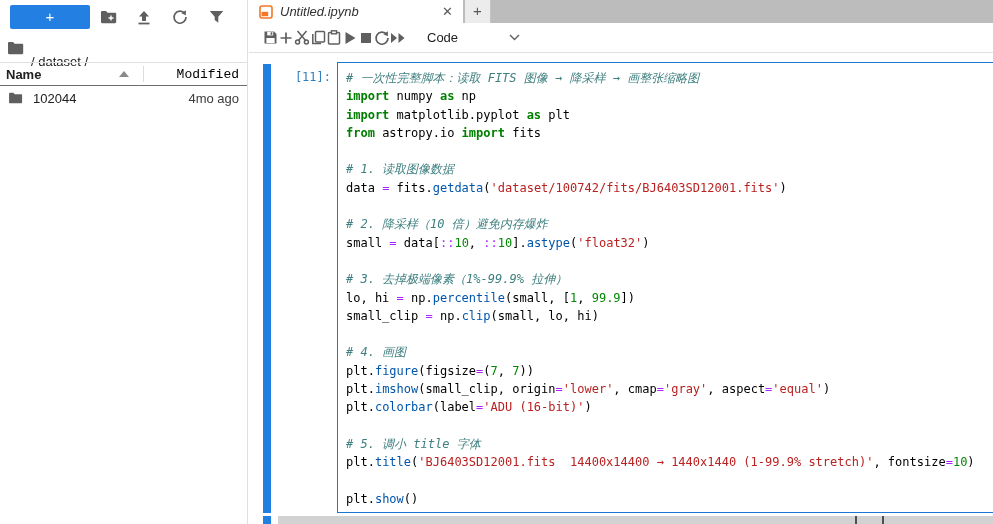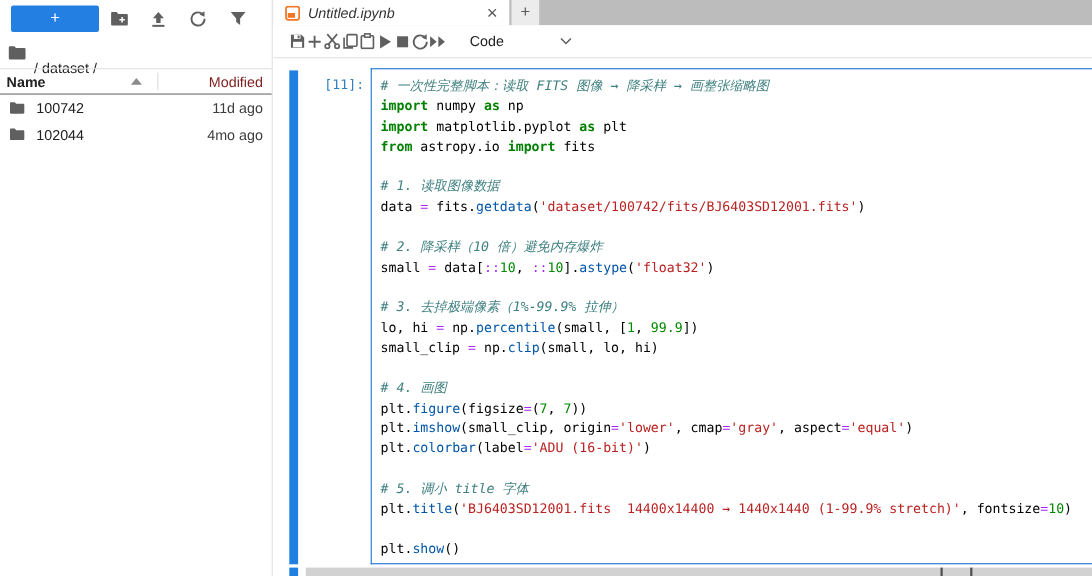--- a/index.html
+++ b/index.html
@@ -16,21 +16,21 @@
   .breadcrumb { display:flex; align-items:center; height:28px; padding-left:7px; font-size:13px; color:#212121; }
   .breadcrumb .txt { margin-left:7px;margin-top:26px; }
   .listing-header { position:relative; display:flex; align-items:center; height:24px;
                     border-top:1px solid #e0e0e0; border-bottom:1px solid #6d6d6d;
                     font-size:13px; color:#212121; }
   .col-name { font-weight:bold; padding-left:6px; }
   .sort-arrow { position:absolute; left:119px; top:8px; width:0; height:0;
                 border-left:5px solid transparent; border-right:5px solid transparent;
                 border-bottom:6px solid #8a8a8a; }
   .col-div { position:absolute; left:143px; top:3px; bottom:3px; width:1px; background:#dcdcdc; }
-  .col-modified { position:absolute; right:8px; color:#7f1d1d; }
+  .col-modified { position:absolute; right:8px; color:#000000;font-family:Liberation Mono, monospace; }
   .fb-row { position:relative; display:flex; align-items:center; height:24px; font-size:13px; color:#212121; cursor:pointer; }
   .fb-row .fname { margin-left:10px; }
   .fb-row .folder-ic { margin-left:8px; }
   .fb-row .mod { position:absolute; right:8px; color:#3c3c3c; }
 
   
   .main { position:absolute; left:249px; top:0; right:0; height:524px; background:#fff; }
   .tabbar { position:absolute; left:0; top:0; right:0; height:23px; background:#bcbcbc; }
   .tab-active { position:absolute; left:0; top:0; width:214px; height:23px; background:#fff;
                 display:flex; align-items:center; padding:0 8px 0 10px; cursor:pointer; }
@@ -119,29 +119,20 @@
     <span class="txt">/ dataset /</span>
   </div>
 
   <div class="listing-header">
     <span class="col-name">Name</span>
     <span class="sort-arrow"></span>
     <span class="col-div"></span>
     <span class="col-modified">Modified</span>
   </div>
 
-  <div class="fb-row">
-    <span class="folder-ic">
-      <svg width="15" height="12" viewBox="0 0 17 14">
-        <path d="M1 2.2 C1 1.5 1.5 1 2.2 1 H6 l1.6 1.7 H15 c.7 0 1.2.5 1.2 1.2 V12 c0 .7-.5 1.2-1.2 1.2 H2.2 C1.5 13.2 1 12.7 1 12 Z" fill="#5f5f5f"></path>
-      </svg>
-    </span>
-    <span class="fname">100742</span>
-    <span class="mod">11d ago</span>
-  </div>
 
   <div class="fb-row">
     <span class="folder-ic">
       <svg width="15" height="12" viewBox="0 0 17 14">
         <path d="M1 2.2 C1 1.5 1.5 1 2.2 1 H6 l1.6 1.7 H15 c.7 0 1.2.5 1.2 1.2 V12 c0 .7-.5 1.2-1.2 1.2 H2.2 C1.5 13.2 1 12.7 1 12 Z" fill="#5f5f5f"></path>
       </svg>
     </span>
     <span class="fname">102044</span>
     <span class="mod">4mo ago</span>
   </div>

